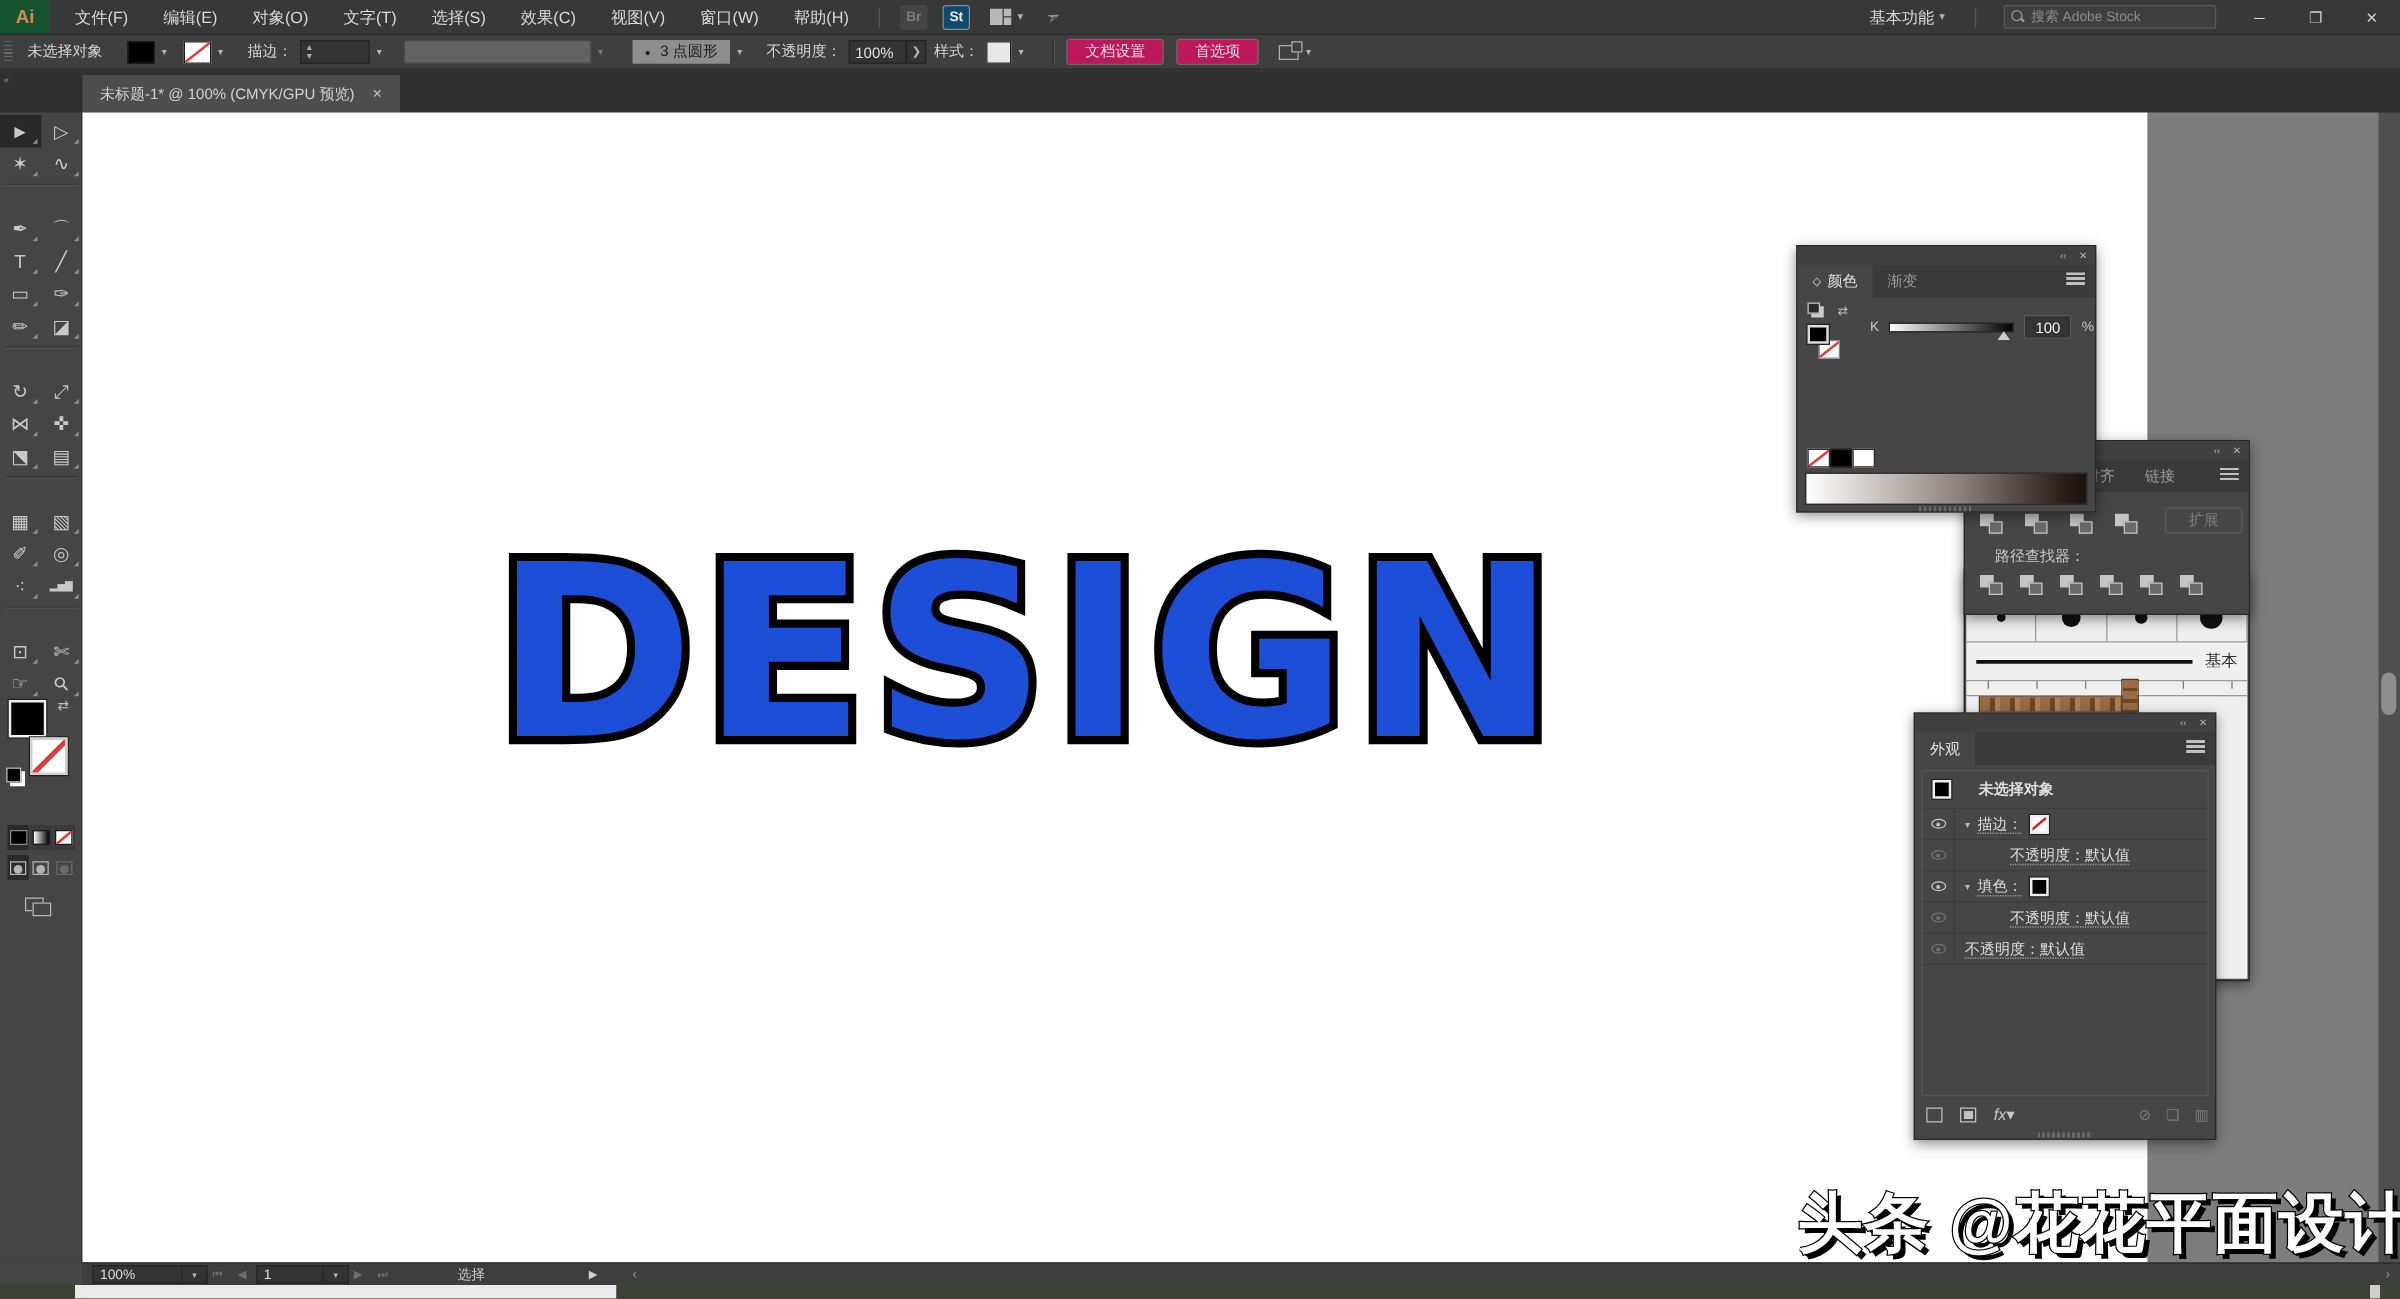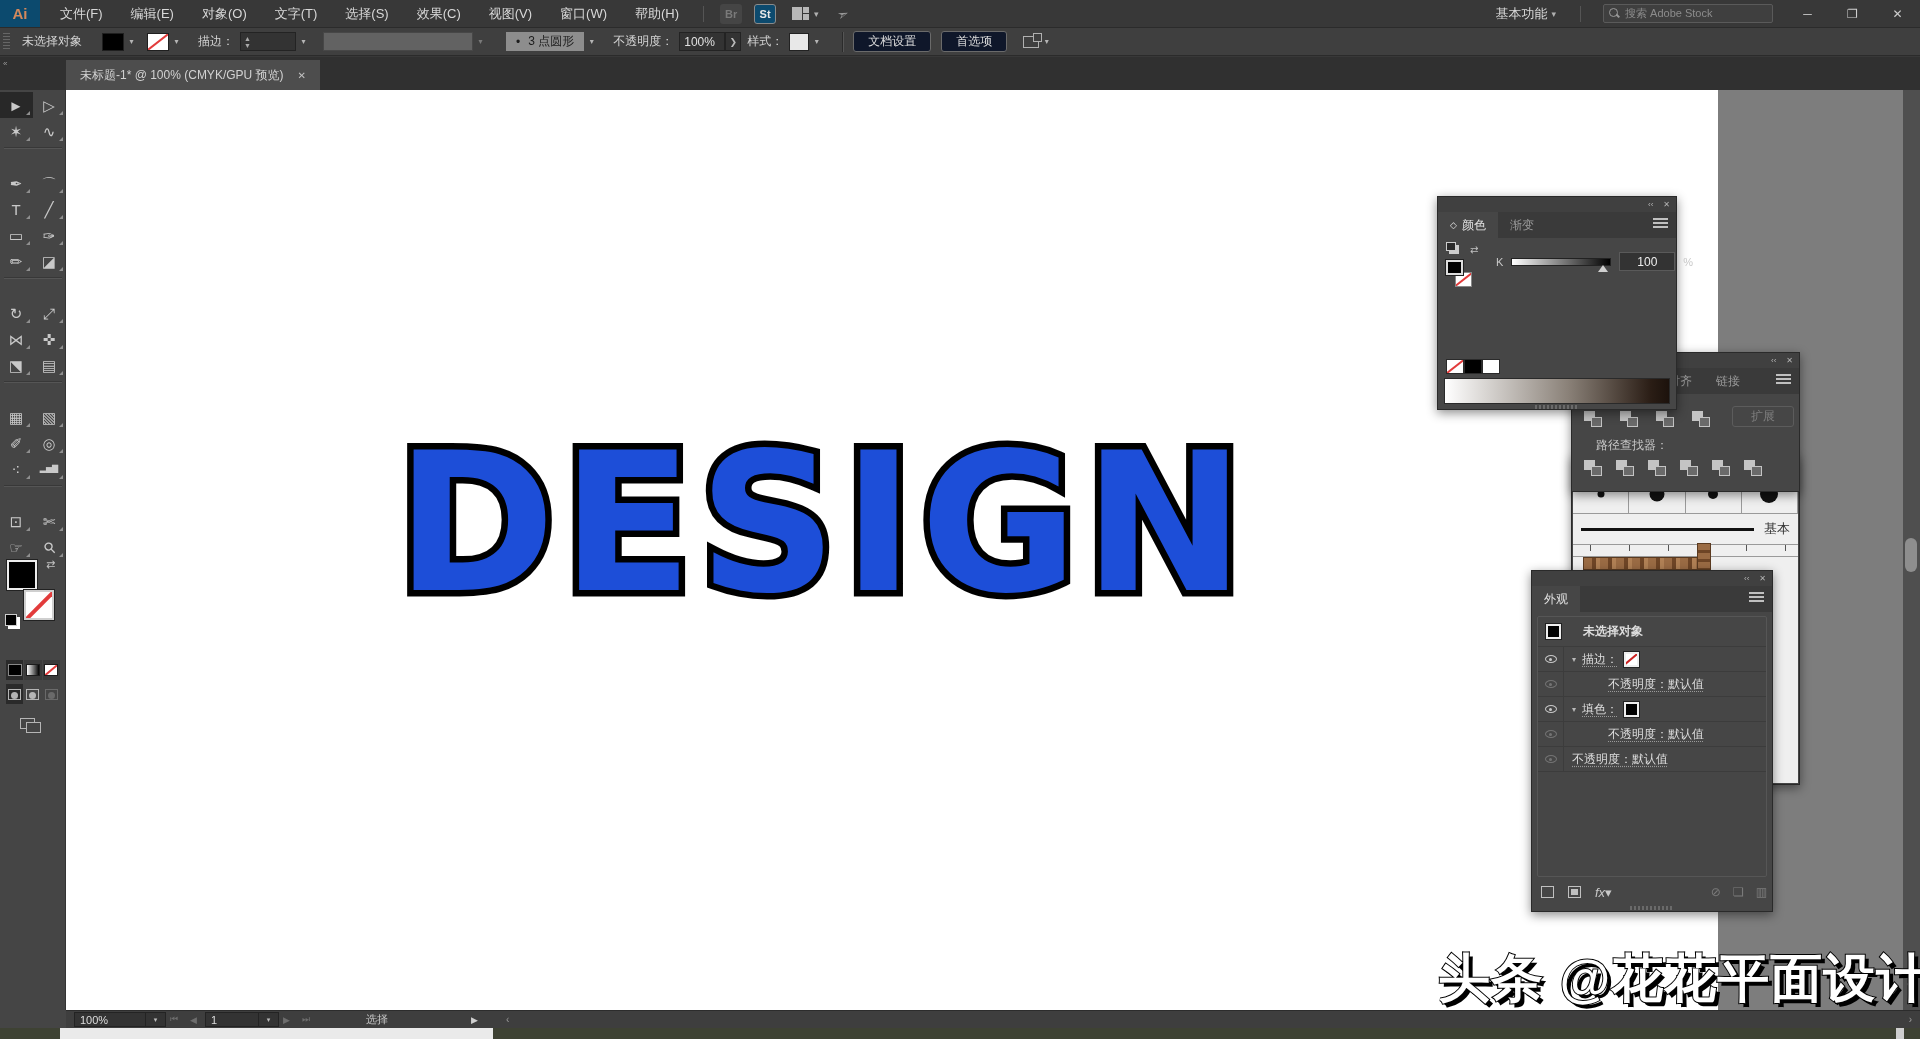--- a/index.html
+++ b/index.html
@@ -2,21 +2,21 @@
 <html><head>
 <meta charset="utf-8">
 <style>
   * { margin:0; padding:0; box-sizing:border-box; }
   html,body { width:1920px; height:1039px; overflow:hidden; }
   body { font-family:"Liberation Sans","DejaVu Sans",sans-serif; background:#383838; }
   #app { position:relative; width:1920px; height:1039px; background:#383838; overflow:hidden; }
 
   
   .menubar { position:absolute; left:0; top:0; width:1920px; height:27px; background:#383838; display:flex; align-items:center; color:#d8d8d8; font-size:13px; }
-  .ai-logo { width:40px; height:27px; background:#0c4a6e; color:#d4895c; font-weight:bold; font-size:15px; display:flex; align-items:center; justify-content:center; }
+  .ai-logo { width:40px; height:27px; background:#14532d; color:#d4895c; font-weight:bold; font-size:15px; display:flex; align-items:center; justify-content:center; }
   .menu-items { display:flex; height:100%; align-items:center; margin-left:6px; }
   .menu-item { padding:0 14px; height:100%; display:flex; align-items:center; cursor:default; }
   .mb-sep { width:1px; height:16px; background:#555; margin:0 10px; }
   .appbtn { width:22px; height:20px; border-radius:3px; display:flex; align-items:center; justify-content:center; font-size:11px; font-weight:bold; margin:0 6px; }
   .appbtn.br { background:#454545; color:#7a7a7a; }
   .appbtn.st { background:#0c4a6e; color:#e8e8e8; border:1px solid #8a8a8a; }
   .layout-icon { width:18px; height:14px; display:grid; grid-template-columns:10px 6px; grid-template-rows:6px 6px; gap:1px; margin-left:10px; }
   .layout-icon i { background:#b8b8b8; } .layout-icon i:first-child { grid-row:1/3; }
   .chev { color:#b0b0b0; font-size:9px; margin:0 4px; }
   .rocket { color:#9a9a9a; font-size:14px; margin-left:14px; transform:rotate(-20deg); }
@@ -37,21 +37,21 @@
   .swatch.none { background:#fff; position:relative; overflow:hidden; }
   .swatch.none::after, .none-mini::after { content:""; position:absolute; left:-20%; top:45%; width:140%; height:2px; background:#e23b3b; transform:rotate(-38deg); }
   .dd { width:15px; height:18px; display:flex; align-items:center; justify-content:center; color:#b5b5b5; font-size:8px; margin-right:8px; }
   .stepper { width:56px; height:19px; background:#333; border:1px solid #232323; display:flex; flex-direction:column; align-items:flex-start; justify-content:center; padding-left:3px; color:#aaa; font-size:7px; line-height:7px; }
   .widedd { width:150px; height:19px; background:#6e6e6e; border:1px solid #4a4a4a; margin-left:4px; opacity:.75; }
   .brushdd { height:19px; background:#8d8d8d; color:#1c1c1c; display:flex; align-items:center; padding:0 10px; gap:8px; font-size:12px; margin-left:10px; }
   .valbox { width:46px; height:19px; background:#333; border:1px solid #232323; color:#e0e0e0; display:flex; align-items:center; padding-left:4px; font-size:12px; }
   .nextbtn { width:16px; height:19px; background:#333; border:1px solid #232323; color:#bbb; font-size:9px; display:flex; align-items:center; justify-content:center; }
   .stylesw { width:20px; height:18px; background:#e8e8e8; border:1px solid #222; }
   .cb-vsep { width:1px; height:20px; background:#2b2b2b; margin:0 10px; box-shadow:1px 0 0 #555; }
-  .cb-btn { height:21px; border:1px solid #6a6a6a; border-radius:3px; background:#0f172a; color:#ddd; display:flex; align-items:center; padding:0 14px; margin-right:10px; font-size:12px; }
+  .cb-btn { height:21px; border:1px solid #6a6a6a; border-radius:3px; background:#be185d; color:#ddd; display:flex; align-items:center; padding:0 14px; margin-right:10px; font-size:12px; }
   .ab-icon { width:16px; height:12px; border:1px solid #b0b0b0; position:relative; margin-left:6px; }
   .ab-icon::after { content:""; position:absolute; right:-4px; top:-4px; width:7px; height:7px; border:1px solid #b0b0b0; background:#3f3f3f; }
 
   
   .tabbar { position:absolute; left:0; top:57px; width:1920px; height:33px; background:#303030; }
   .tb-collapse { position:absolute; left:3px; top:2px; color:#9a9a9a; font-size:8px; letter-spacing:-1px; }
   .doctab { position:absolute; left:66px; top:3px; height:30px; background:#4d4d4d; color:#d2d2d2; font-size:12px; display:flex; align-items:center; padding:0 14px; gap:14px; }
   .doctab .x { color:#c2c2c2; font-size:10px; }
 
   
@@ -112,21 +112,21 @@
   .cp-body { position:relative; height:172px; }
   .cp-fs { position:absolute; left:8px; top:8px; }
   .cp-fill { position:absolute; left:0; top:14px; width:17px; height:15px; background:#000; border:2px solid #ddd; box-shadow:0 0 0 1px #222; z-index:2; }
   .cp-none { position:absolute; left:9px; top:26px; width:17px; height:15px; background:#fff; border:1px solid #888; overflow:hidden; }
   .cp-none::after { content:""; position:absolute; left:-20%; top:40%; width:150%; height:2px; background:#e23b3b; transform:rotate(-38deg); }
   .cp-mini-swap { position:absolute; left:24px; top:-2px; color:#c0c0c0; font-size:10px; }
   .cp-mini-fs { position:absolute; left:0; top:-4px; width:10px; height:9px; border:1px solid #ccc; background:#2a2a2a; box-shadow:3px 3px 0 #ccc; }
   .cp-krow { position:absolute; left:58px; top:14px; display:flex; align-items:center; gap:8px; color:#c8c8c8; font-size:11px; }
   .kslider { position:relative; width:100px; height:8px; border:1px solid #222; background:linear-gradient(to right,#fff,#000); }
   .kthumb { position:absolute; left:86px; bottom:-7px; border-left:5px solid transparent; border-right:5px solid transparent; border-bottom:7px solid #d0d0d0; }
-  .kval { width:56px; height:19px; background:#333; border:1px solid #5a5a5a; color:#eee; display:flex; align-items:center; justify-content:center; font-size:12px; }
+  .kval { width:38px; height:19px; background:#333; border:1px solid #5a5a5a; color:#eee; display:flex; align-items:center; justify-content:center; font-size:12px; }
   .cp-swrow { position:absolute; left:8px; bottom:36px; display:flex; }
   .cp-swrow i { width:18px; height:15px; border:1px solid #2a2a2a; display:block; position:relative; overflow:hidden; }
   .cp-swrow .w { background:#fff; } .cp-swrow .b { background:#000; }
   .cp-swrow .n { background:#fff; }
   .cp-swrow .n::after { content:""; position:absolute; left:-20%; top:40%; width:150%; height:2px; background:#e23b3b; transform:rotate(-38deg); }
   .ramp { position:absolute; left:6px; right:6px; bottom:6px; height:26px; border:1px solid #2a2a2a; background:linear-gradient(to right,#ffffff,#8a8178 55%,#2a1d15 92%,#1c120c); }
 
   
   .pfpanel { left:1571px; top:352px; width:229px; height:140px; z-index:3; }
   .pf-row1 { display:flex; align-items:flex-end; gap:18px; padding:12px 0 0 12px; }

